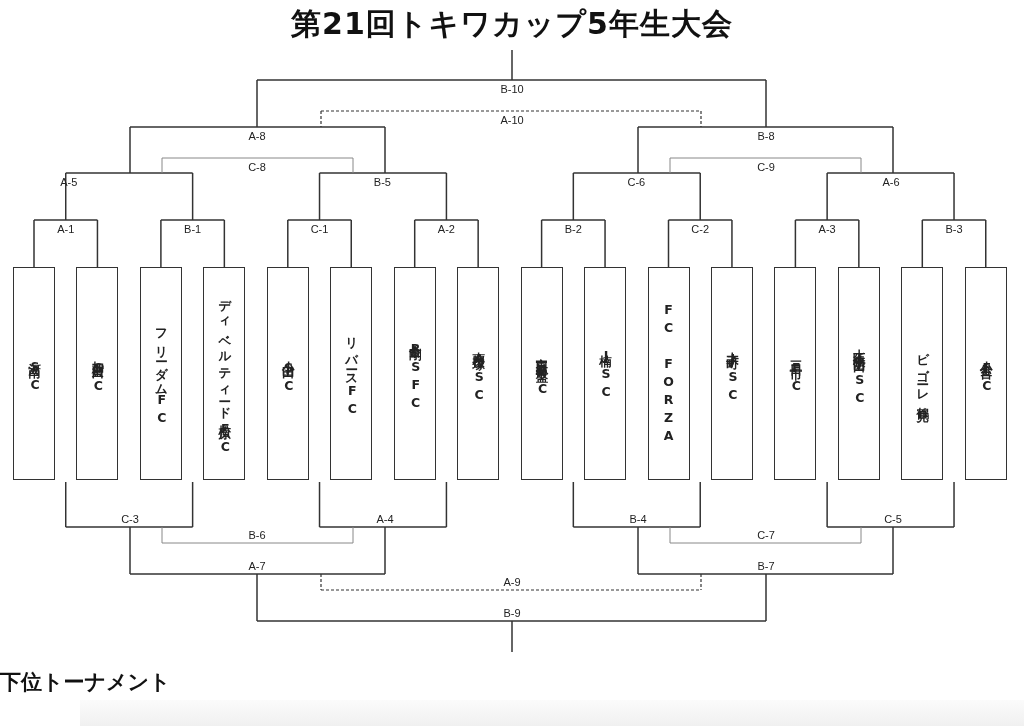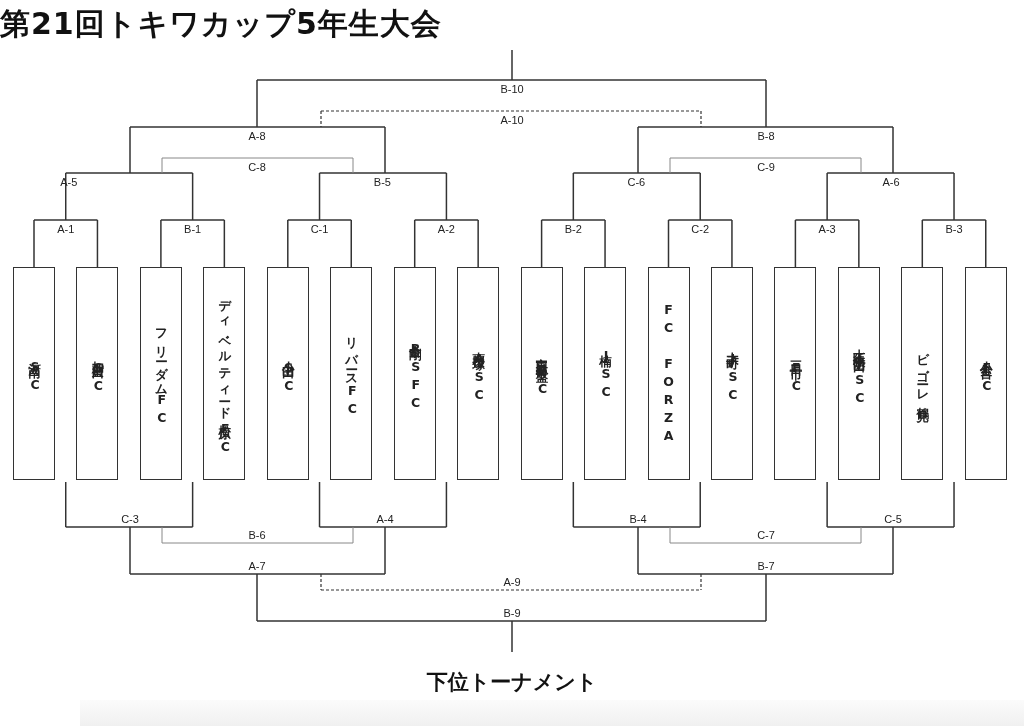--- a/index.html
+++ b/index.html
@@ -1,18 +1,18 @@
 <!DOCTYPE html>
 <html><head>
 <meta charset="utf-8">
 <style>
   html, body { margin:0; padding:0; background:#ffffff; }
   body { width:1024px; height:726px; position:relative; overflow:hidden; font-family:"DejaVu Sans", sans-serif; color:#111; }
-  #title { position:absolute; left:0; width:1024px; top:4px; text-align:left; font-size:30px; font-weight:bold; letter-spacing:1px; color:#111; }
-  #subtitle { position:absolute; left:0; width:1024px; top:668px; text-align:center; font-size:21px; font-weight:bold; color:#111; }
+  #title { position:absolute; left:0; width:1024px; top:4px; text-align:center; font-size:30px; font-weight:bold; letter-spacing:1px; color:#111; }
+  #subtitle { position:absolute; left:0; width:1024px; top:668px; font-size:21px; font-weight:bold; color:#111; }
   #bottom-band { position:absolute; left:80px; right:0; top:700px; height:26px; background:linear-gradient(#fbfbfb,#f0f0f0); }
   svg#bracket { position:absolute; left:0; top:0; }
   .team-box { position:absolute; top:267px; width:42px; height:213px; border:1.5px solid #333; box-sizing:border-box; background:#fff; display:flex; align-items:center; justify-content:center; }
   .team-name { writing-mode:vertical-rl; text-orientation:upright; font-size:12.5px; font-weight:bold; letter-spacing:3px; color:#222; font-family:"DejaVu Sans", sans-serif; }
   .match-label { font-size:11px; fill:#222; font-family:"Liberation Sans", sans-serif; }
 </style>
 </head>
 <body>
 
 <div id="title">第21回トキワカップ5年生大会</div>

